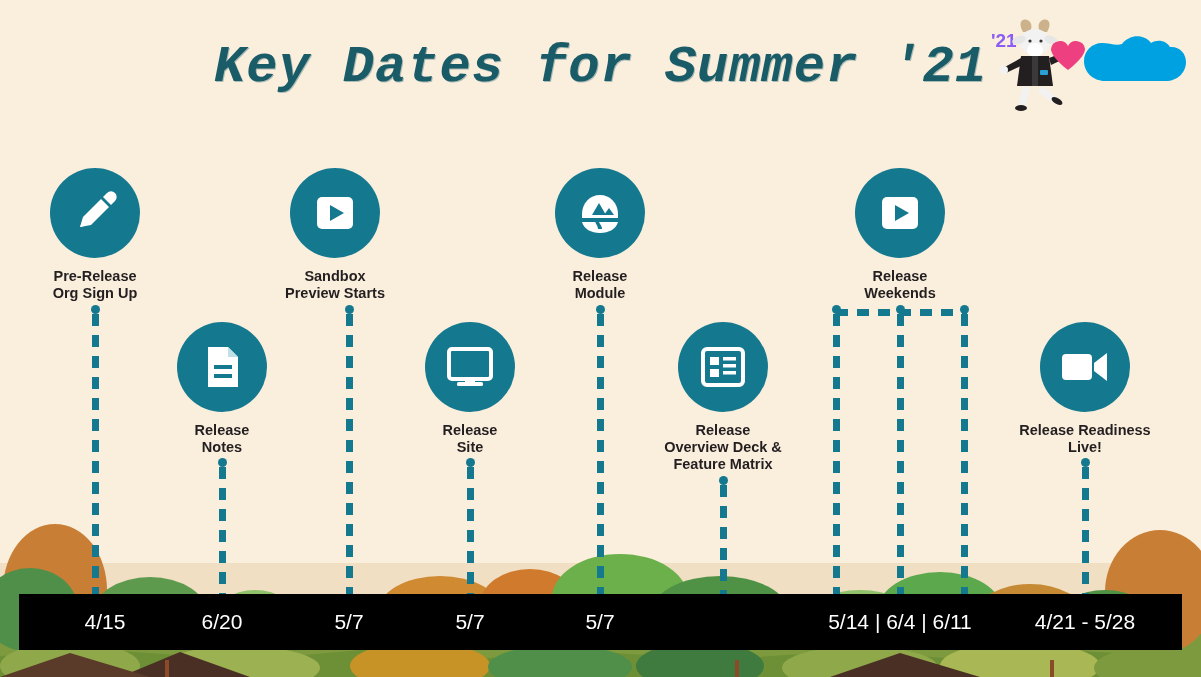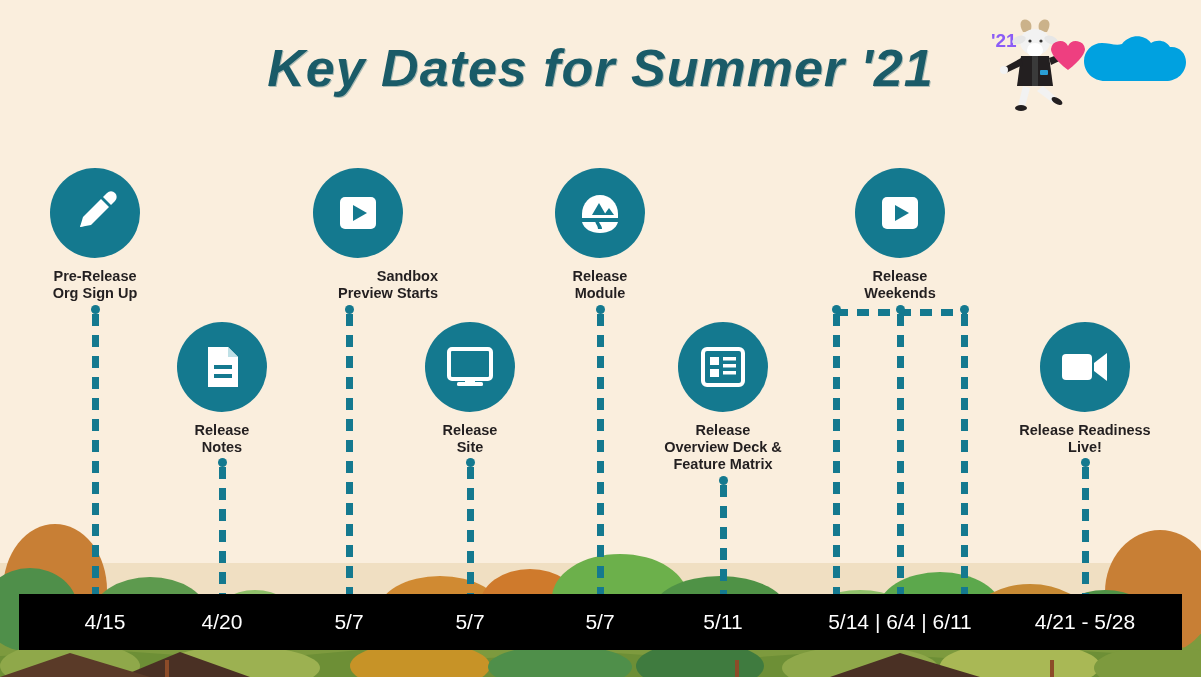--- a/index.html
+++ b/index.html
@@ -25,21 +25,21 @@
   #sand-band { top: 563px; height: 38px; background: #f0dfc2; }
   #ground-band { top: 596px; height: 81px; background: #7d9a3e; }
   #svg-scenery { position: absolute; left: 0; top: 470px; width: 1201px; height: 207px; }
 
   
   #title {
     position: absolute;
     left: 0; top: 38px;
     width: 1201px;
     text-align: center;
-    font-family: Liberation Sans, sans-serif;
+    font-family: Liberation Mono, monospace;
     font-style: italic;
     font-weight: bold;
     font-size: 52px;
     letter-spacing: 1px;
     color: #1a5b68;
     text-shadow: 1px 1px 0 rgba(26,91,104,0.35);
   }
 
   #brand { position: absolute; right: 12px; top: 10px; width: 210px; height: 105px; }
   #mascot-wrap { position: absolute; left: 6px; top: 2px; width: 100px; height: 100px; }
@@ -256,21 +256,21 @@
       <svg width="48" height="48" viewBox="0 0 48 48">
         <path d="M9,38 L12,28 L30,10 L38,18 L20,36 Z" fill="#ffffff"></path>
         <path d="M32,8 L36,4 A4.5,4.5 0 0 1 44,12 L40,16 Z" fill="#ffffff"></path>
         <path d="M9,38 L13,37 L11,34 Z" fill="#ffffff"></path>
       </svg>
     </div>
     <div class="m-label">Pre-Release
 Org Sign Up</div>
   </div>
 
-  <div class="milestone" style="left:278px; top:168px; width:160px;text-align:right;">
+  <div class="milestone" style="left:255px; top:168px; width:160px;">
     <div class="icon-circle">
       <svg width="48" height="48" viewBox="0 0 48 48">
         <rect x="6" y="8" width="36" height="32" rx="5" fill="#ffffff"></rect>
         <path d="M19,16 L33,24 L19,32 Z" fill="#14798f"></path>
       </svg>
     </div>
     <div class="m-label">Sandbox
 Preview Starts</div>
   </div>
 
@@ -346,22 +346,21 @@
         <rect x="2" y="5" width="30" height="26" rx="4" fill="#ffffff"></rect>
         <path d="M34,14 L47,4 L47,32 L34,22 Z" fill="#ffffff"></path>
       </svg>
     </div>
     <div class="m-label">Release Readiness
 Live!</div>
   </div>
 
   <div id="date-bar">
     <div class="date-cell" style="left:6px;  width:160px;">4/15</div>
-    <div class="date-cell" style="left:133px; width:140px;">4/20</div>
+    <div class="date-cell" style="left:133px; width:140px;">6/20</div>
     <div class="date-cell" style="left:260px; width:140px;">5/7</div>
     <div class="date-cell" style="left:381px; width:140px;">5/7</div>
     <div class="date-cell" style="left:511px; width:140px;">5/7</div>
-    <div class="date-cell" style="left:634px; width:140px;">5/11</div>
     <div class="date-cell" style="left:771px; width:220px;">5/14 | 6/4 | 6/11</div>
     <div class="date-cell" style="left:966px; width:200px;">4/21 - 5/28</div>
   </div>
 
 </div>
 
 </body></html>

